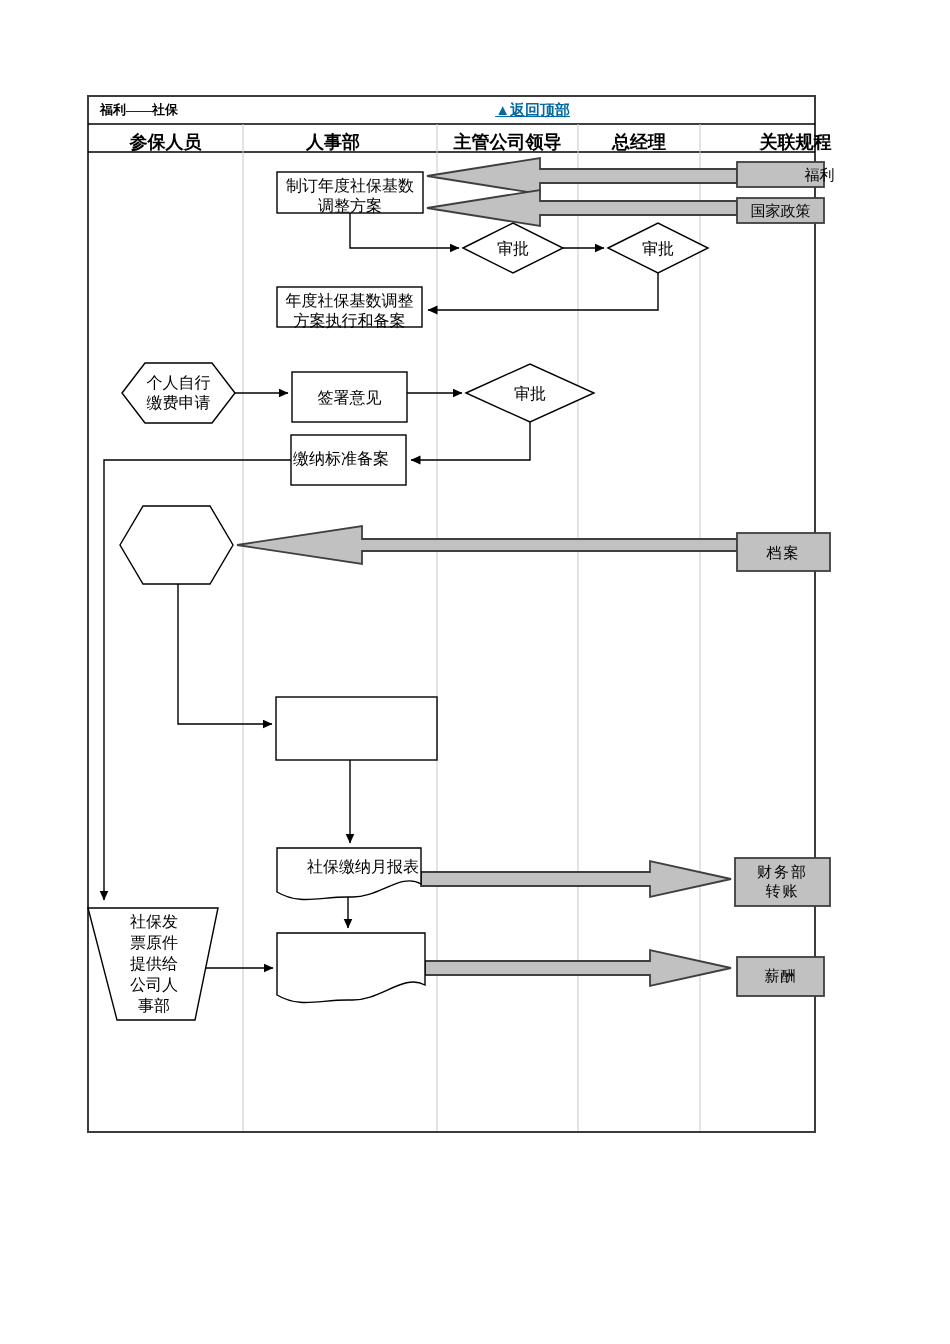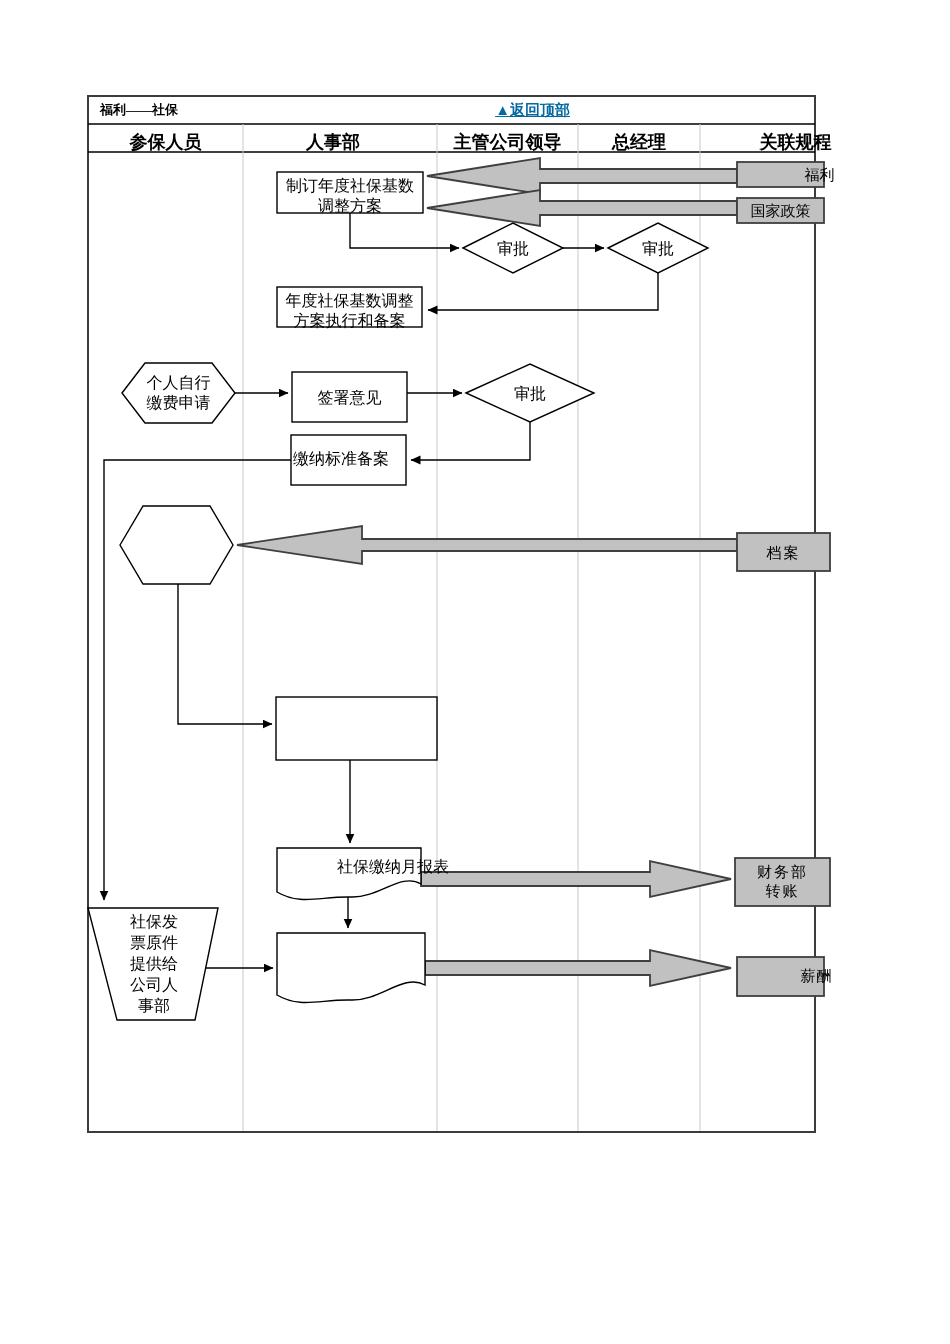--- a/index.html
+++ b/index.html
@@ -99,23 +99,23 @@
   <div class="lbl" style="left:463px;top:239px;width:100px;">审批</div>
   <div class="lbl" style="left:608px;top:239px;width:100px;">审批</div>
   <div class="lbl" style="left:277px;top:291px;width:145px;">年度社保基数调整
 方案执行和备案</div>
   <div class="lbl" style="left:122px;top:373px;width:113px;">个人自行
 缴费申请</div>
   <div class="lbl" style="left:292px;top:388px;width:115px;">签署意见</div>
   <div class="lbl" style="left:466px;top:384px;width:128px;">审批</div>
   <div class="lbl" style="left:291px;top:440px;width:100px;margin-top:9px;">缴纳标准备案</div>
   <div class="lbl" style="left:737px;top:543px;width:93px;font-size:15px;letter-spacing:2px;">档案</div>
-  <div class="lbl" style="left:277px;top:857px;width:172px;padding-left:30px;">社保缴纳月报表</div>
+  <div class="lbl" style="left:277px;top:857px;width:172px;">社保缴纳月报表</div>
   <div class="lbl" style="left:735px;top:863px;width:95px;font-size:15px;line-height:19px;letter-spacing:2px;">财务部
 转账</div>
   <div class="lbl" style="left:98px;top:911px;width:112px;line-height:21px;">社保发
 票原件
 提供给
 公司人
 事部</div>
-  <div class="lbl" style="left:737px;top:966px;width:87px;font-size:15px;letter-spacing:1px;margin-left:36px;">薪酬</div>
+  <div class="lbl" style="left:737px;top:966px;width:87px;font-size:15px;letter-spacing:1px;">薪酬</div>
 
 </div>
 
 </body></html>

